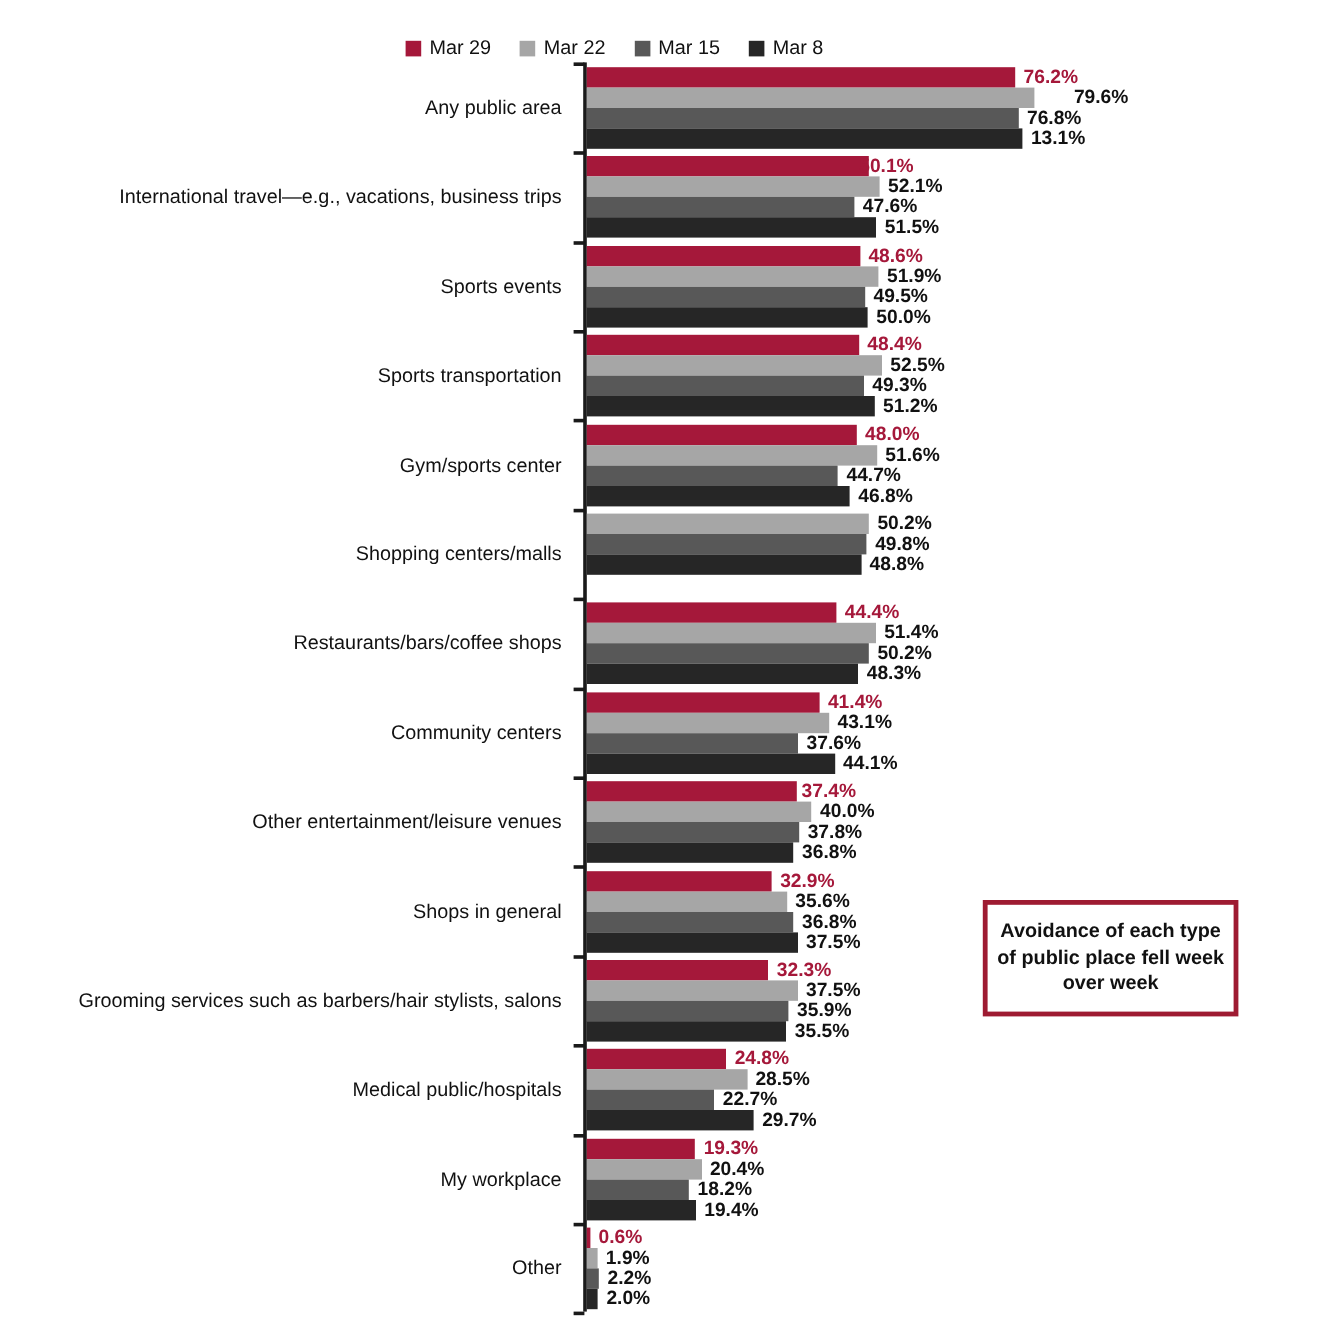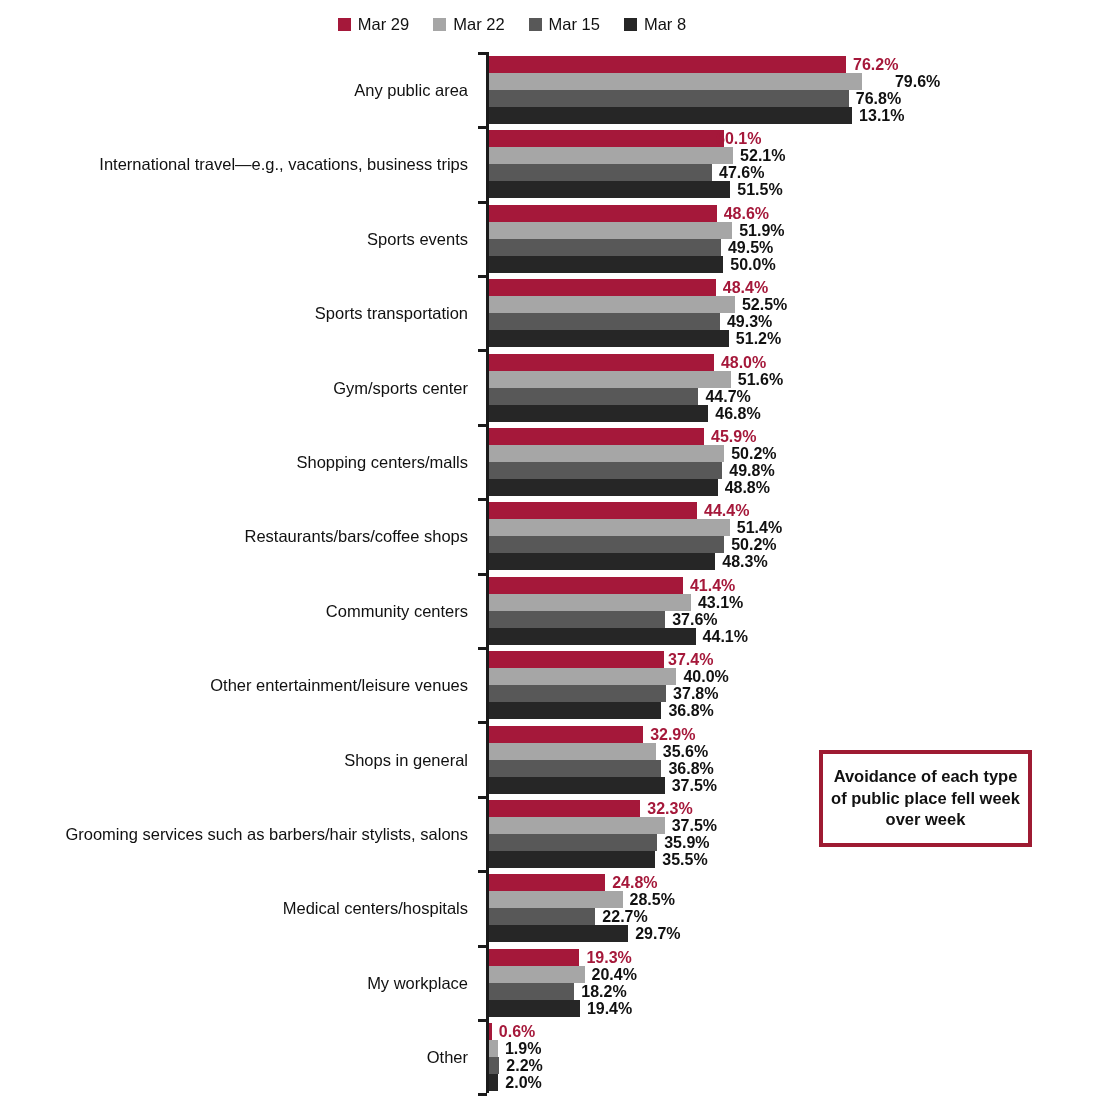--- a/index.html
+++ b/index.html
@@ -11,21 +11,21 @@
     width: 1108px; height: 1118px;
     font-family: "Liberation Sans", sans-serif;
     color: #111111;
     position: relative;
     overflow: hidden;
   }
 
   
   #legend {
     position: absolute;
-    top: 16px; left: 0; width: 1024px;
+    top: 32px; left: 0; width: 1024px;
     display: flex;
     justify-content: center;
     align-items: center;
     gap: 24px;
   }
   .legend-item {
     display: flex;
     align-items: center;
     gap: 7px;
   }
@@ -275,24 +275,20 @@
           <div class="bar-row">
             <div class="bar" style="width: 219.258px; background: rgb(38, 38, 38);"></div>
             <span class="bar-value" style="left: 226.258px; color: rgb(17, 17, 17);">46.8%</span>
           </div>
         </div>
       </div>
       <div class="group" style="top: 378px; height: 68px;">
         <div class="cat-label" style="top: 26px;">Shopping centers/malls</div>
         <div class="bars">
           <div class="bar-row">
-            <div class="bar" style="width: 215.041px; background: rgb(165, 24, 58);"></div>
-            <span class="bar-value" style="left: 222.041px; color: rgb(165, 24, 58);">45.9%</span>
-          </div>
-          <div class="bar-row">
             <div class="bar" style="width: 235.187px; background: rgb(166, 166, 166);"></div>
             <span class="bar-value" style="left: 242.187px; color: rgb(17, 17, 17);">50.2%</span>
           </div>
           <div class="bar-row">
             <div class="bar" style="width: 233.313px; background: rgb(88, 88, 88);"></div>
             <span class="bar-value" style="left: 240.313px; color: rgb(17, 17, 17); text-align: right;">49.8%</span>
           </div>
           <div class="bar-row">
             <div class="bar" style="width: 228.628px; background: rgb(38, 38, 38);"></div>
             <span class="bar-value" style="left: 235.628px; color: rgb(17, 17, 17);">48.8%</span>
@@ -398,21 +394,21 @@
             <div class="bar" style="width: 168.191px; background: rgb(88, 88, 88);"></div>
             <span class="bar-value" style="left: 175.191px; color: rgb(17, 17, 17);">35.9%</span>
           </div>
           <div class="bar-row">
             <div class="bar" style="width: 166.317px; background: rgb(38, 38, 38);"></div>
             <span class="bar-value" style="left: 173.317px; color: rgb(17, 17, 17);">35.5%</span>
           </div>
         </div>
       </div>
       <div class="group" style="top: 824.4px; height: 68px;">
-        <div class="cat-label" style="top: 26px;">Medical centers/hospitals</div>
+        <div class="cat-label" style="top: 26px;">Medical public/hospitals</div>
         <div class="bars">
           <div class="bar-row">
             <div class="bar" style="width: 116.188px; background: rgb(165, 24, 58);"></div>
             <span class="bar-value" style="left: 123.188px; color: rgb(165, 24, 58);">24.8%</span>
           </div>
           <div class="bar-row">
             <div class="bar" style="width: 133.522px; background: rgb(166, 166, 166);"></div>
             <span class="bar-value" style="left: 140.522px; color: rgb(17, 17, 17);">28.5%</span>
           </div>
           <div class="bar-row">

